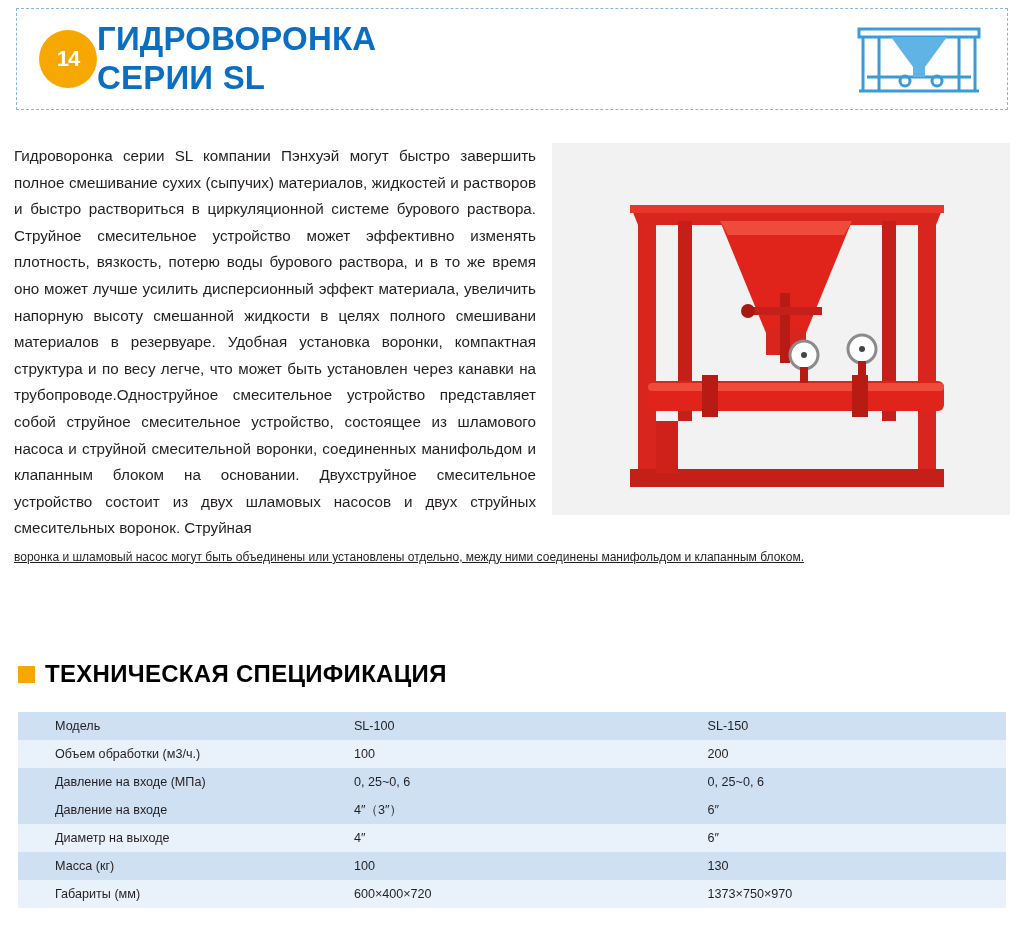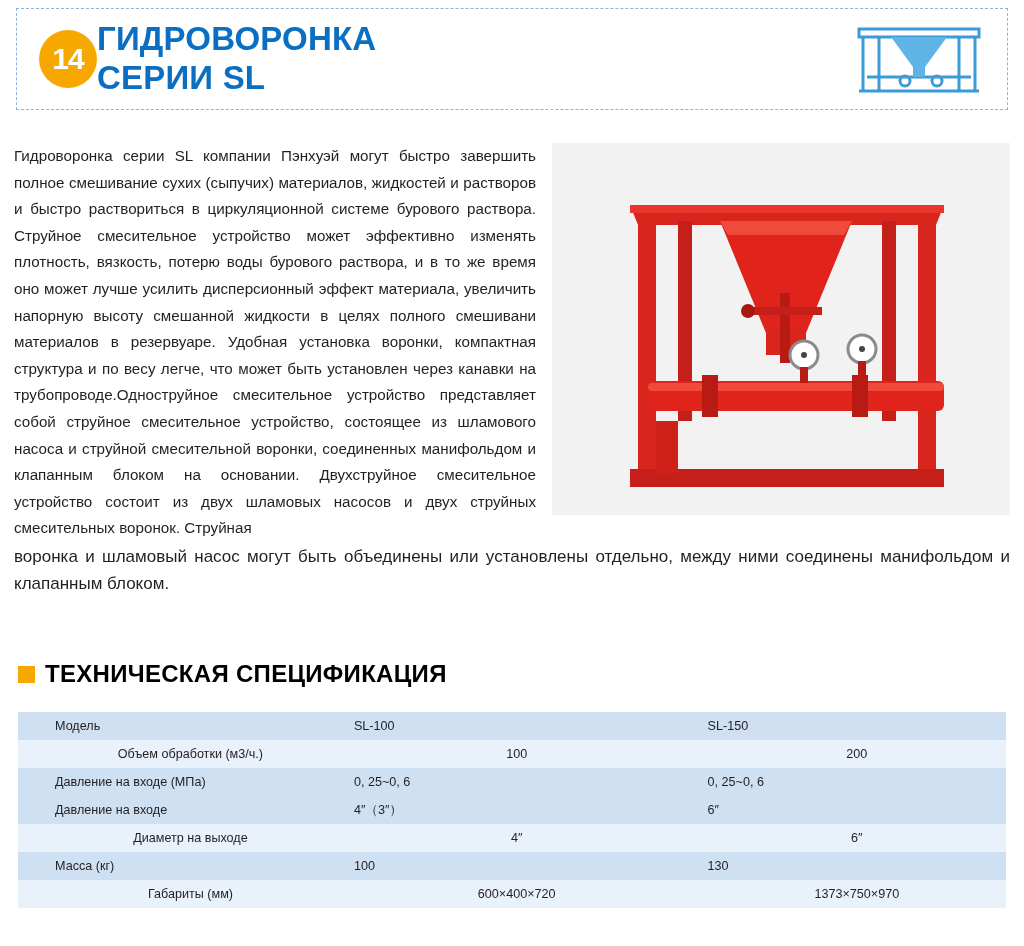--- a/index.html
+++ b/index.html
@@ -31,21 +31,21 @@
     inset: 0;
     display: flex;
     align-items: center;
   }
   .badge {
     width: 58px;
     height: 58px;
     border-radius: 50%;
     background: #f6a800;
     color: #ffffff;
-    font-size: 30px;
+    font-size: 22px;
     font-weight: bold;
     display: flex;
     align-items: center;
     justify-content: center;
     margin-left: 22px;
     flex: 0 0 auto;
     letter-spacing: -1px;
   }
   .header-title {
     color: #0a6fc2;
@@ -87,23 +87,24 @@
     position: absolute;
     right: 0;
     top: 0;
     width: 458px;
     height: 372px;
     background: #f2f2f2;
   }
   .intro-bottom {
     clear: both;
     padding-top: 2px;
-    font-size: 17px;
+    font-size: 12px;
     line-height: 26.6px;
     text-align: justify;
+    text-decoration: underline;
   }
 
   
   .section-head {
     position: absolute;
     left: 18px;
     top: 660px;
     display: flex;
     align-items: center;
   }
@@ -133,21 +134,21 @@
   .spec-table td {
     height: 28px;
     padding: 0 0 0 28px;
     vertical-align: middle;
     border: none;
   }
   .spec-table td.c0 { width: 300px; padding-left: 37px; }
   .spec-table td.c1 { width: 360px; }
   .spec-table td.c2 { width: 328px; }
   .spec-table tr.odd  td { background: #cfe0f3; }
-  .spec-table tr.even td { background: #e9f1fa; text-align: center; }
+  .spec-table tr.even td { background: #e9f1fa; }
 
   
   svg { display: block; }
 </style>
 </head>
 <body>
 
 <div class="header">
   <div class="header-inner">
     <div class="badge">14</div>

